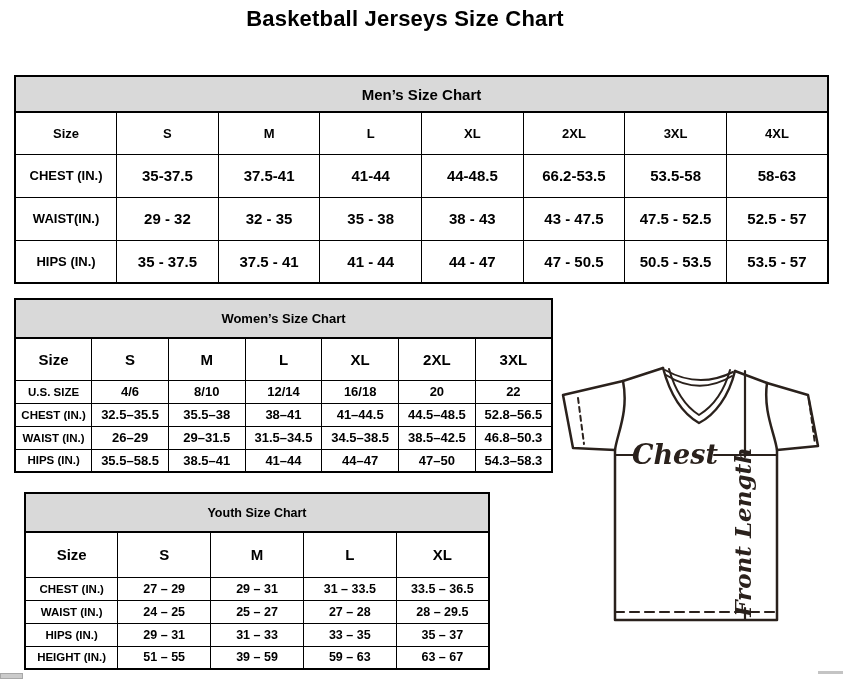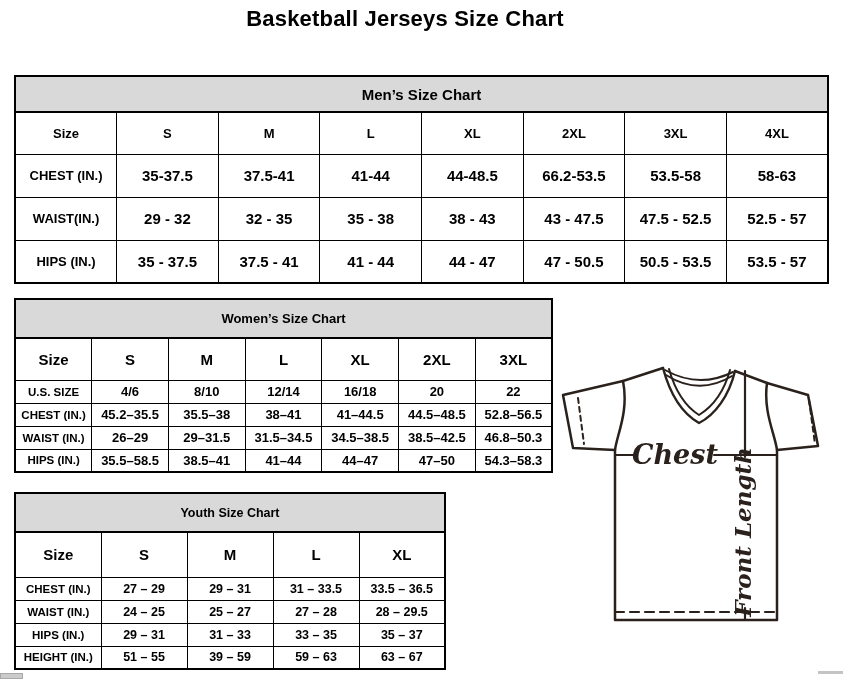--- a/index.html
+++ b/index.html
@@ -35,21 +35,21 @@
   
   table.women{left:14px;top:298px;width:539px;}
   .women tr.bandrow{height:39px;}
   .women tr.cols{height:42px;}
   .women tbody tr{height:23px;}
   .women tr.cols th{font-size:15px;}
   .women th:first-child{width:86px;}
   .women tbody th{font-size:11.5px;}
   .women tbody td{font-size:13px;}
   
-  table.youth{left:14px;top:492px;width:432px;padding-left:39px;}
+  table.youth{left:24px;top:492px;width:466px;padding-left:39px;}
   .youth tr.bandrow{height:39px;}
   .youth tr.cols{height:45px;}
   .youth tbody tr{height:23px;}
   .youth tr.cols th{font-size:15px;}
   .youth th:first-child{width:121px;}
   .youth tbody th{font-size:11.5px;}
   .youth tbody td{font-size:12.5px;}
   
   .jersey{position:absolute;left:555px;top:360px;width:288px;height:270px;}
   .jersey text{
@@ -133,21 +133,21 @@
         <th>U.S. SIZE</th>
         <td>4/6</td>
         <td>8/10</td>
         <td>12/14</td>
         <td>16/18</td>
         <td>20</td>
         <td>22</td>
       </tr>
       <tr>
         <th>CHEST (IN.)</th>
-        <td>45.2–35.5</td>
+        <td>32.5–35.5</td>
         <td>35.5–38</td>
         <td>38–41</td>
         <td>41–44.5</td>
         <td>44.5–48.5</td>
         <td>52.8–56.5</td>
       </tr>
       <tr>
         <th>WAIST (IN.)</th>
         <td>26–29</td>
         <td>29–31.5</td>

